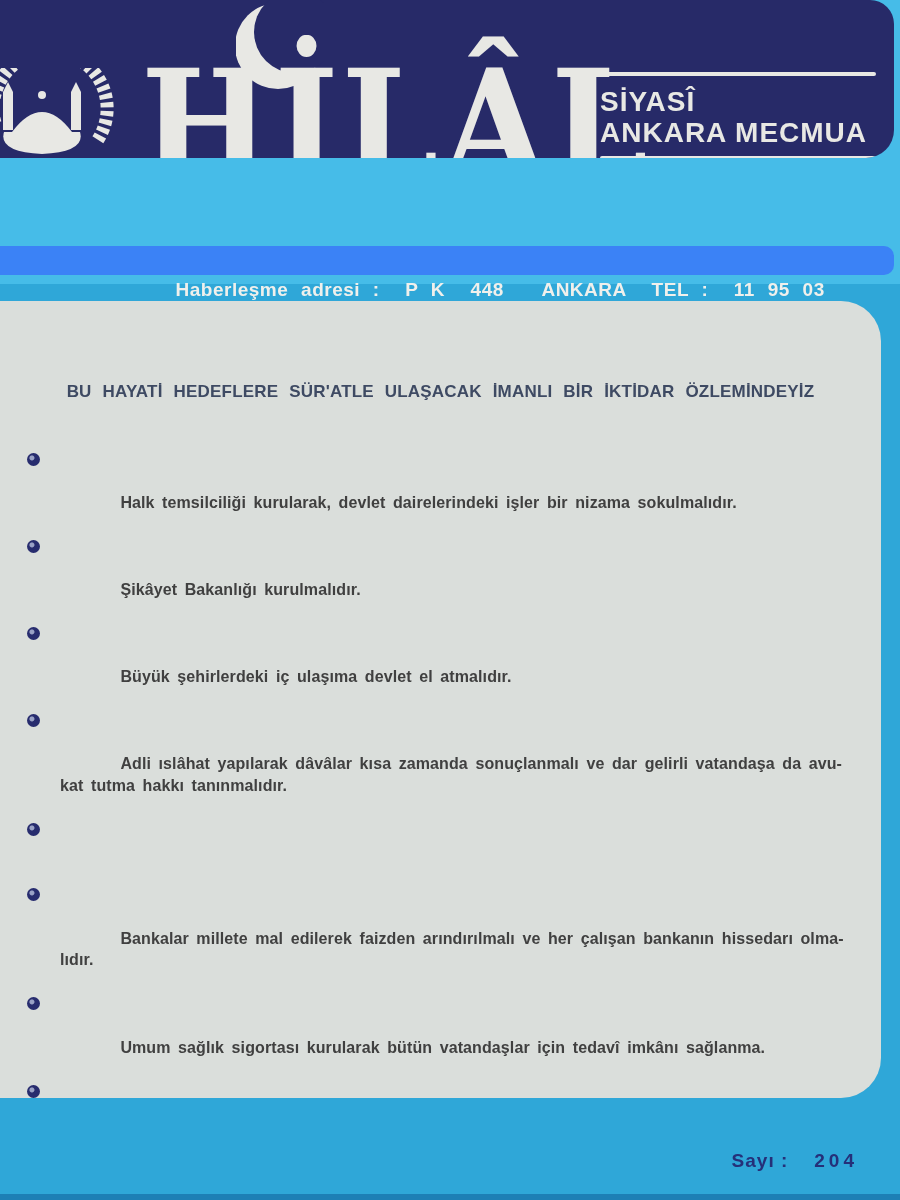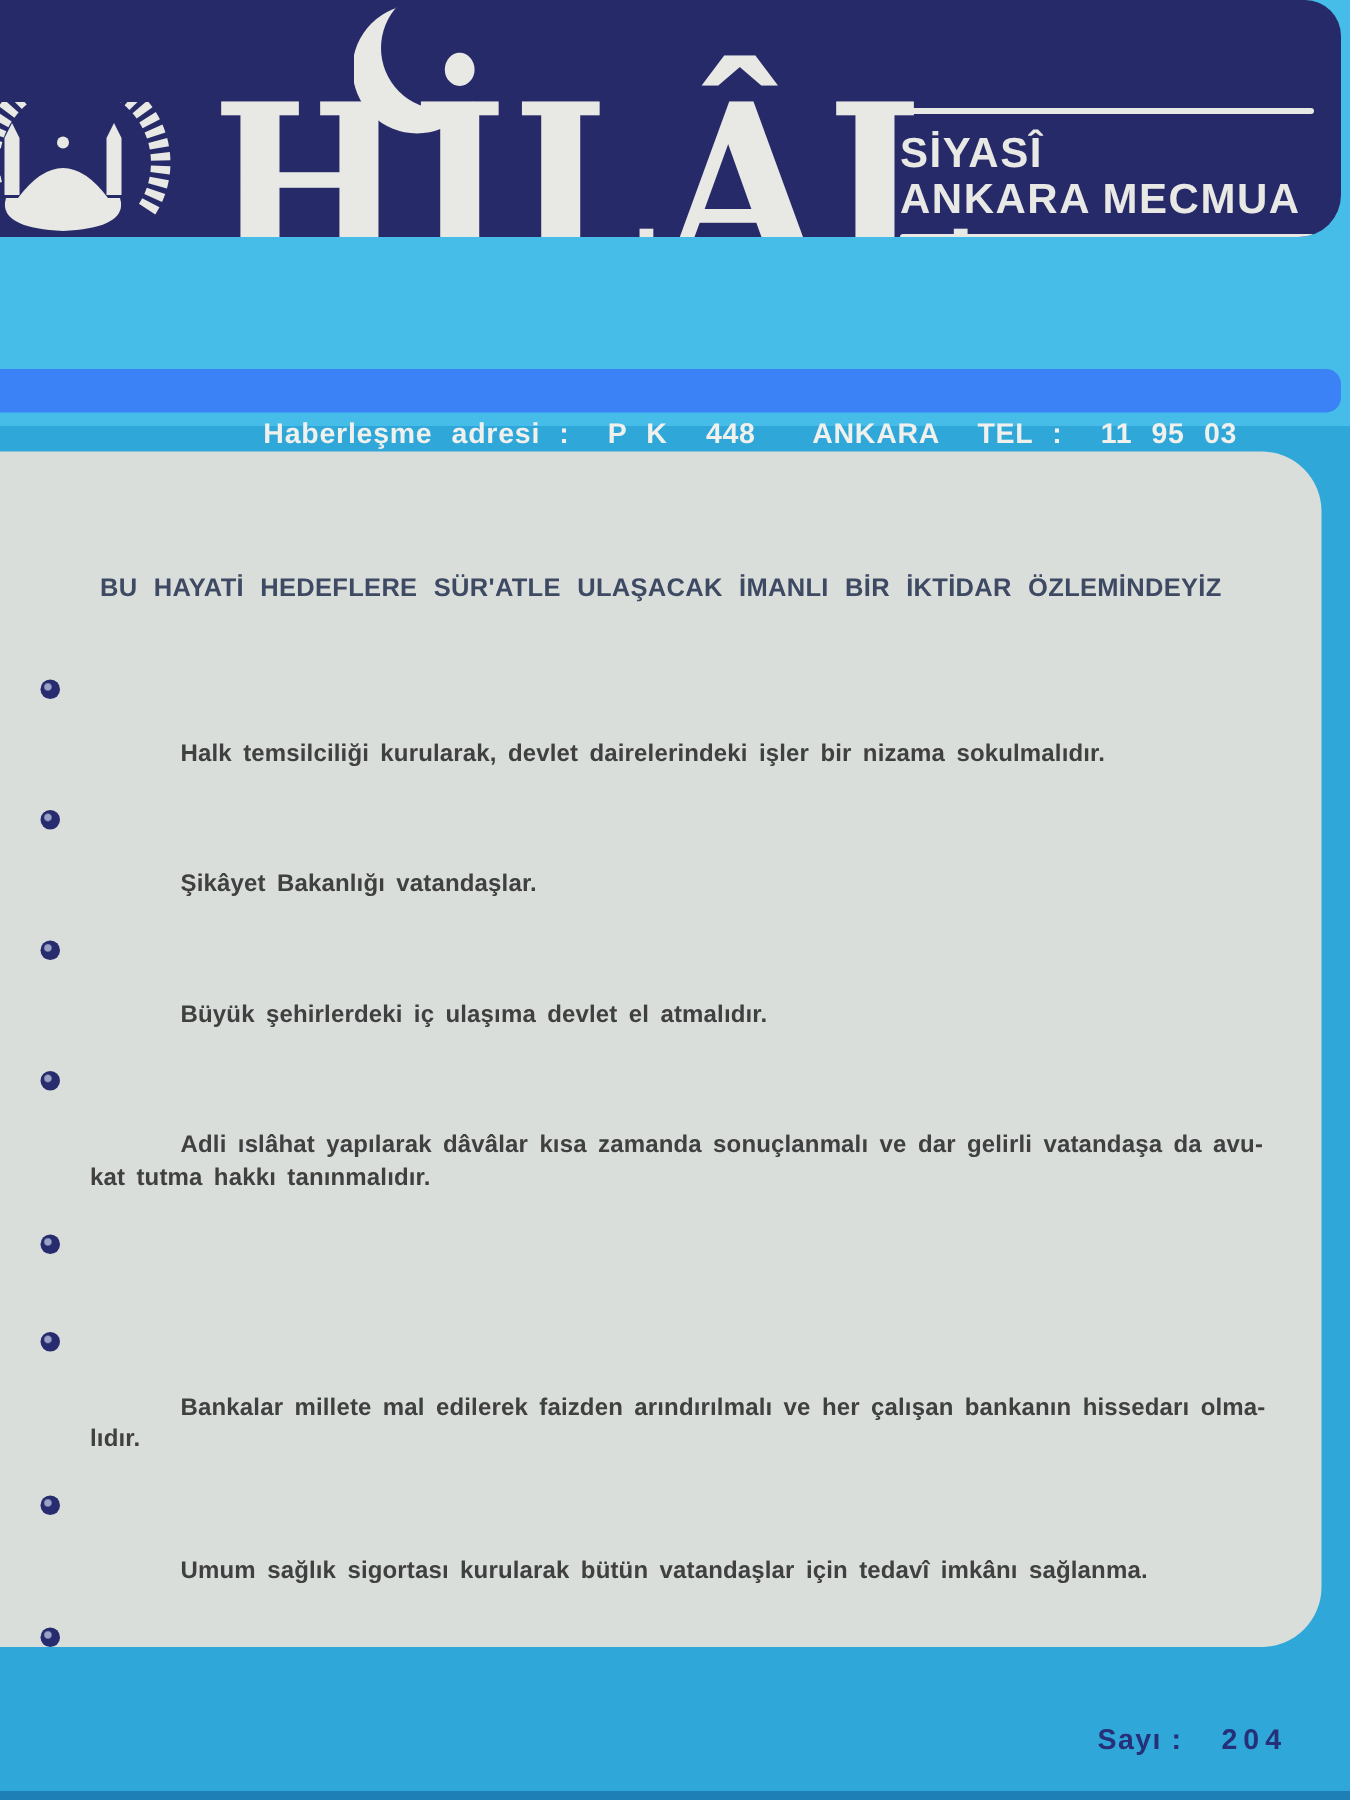--- a/index.html
+++ b/index.html
@@ -102,21 +102,21 @@
   <h2 class="heading">BU HAYATİ HEDEFLERE SÜR'ATLE ULAŞACAK İMANLI BİR İKTİDAR ÖZLEMİNDEYİZ</h2>
   <ul class="items">
 
       <li class="item">
         <span class="bullet"></span>
         <span class="txt">Halk temsilciliği kurularak, devlet dairelerindeki işler bir nizama sokulmalıdır.</span>
       </li>
 
       <li class="item">
         <span class="bullet"></span>
-        <span class="txt">Şikâyet Bakanlığı vatandaşlar.</span>
+        <span class="txt">Şikâyet Bakanlığı kurulmalıdır.</span>
       </li>
 
       <li class="item">
         <span class="bullet"></span>
         <span class="txt">Büyük şehirlerdeki iç ulaşıma devlet el atmalıdır.</span>
       </li>
 
       <li class="item">
         <span class="bullet"></span>
         <span class="txt">Adli ıslâhat yapılarak dâvâlar kısa zamanda sonuçlanmalı ve dar gelirli vatandaşa da avu-

